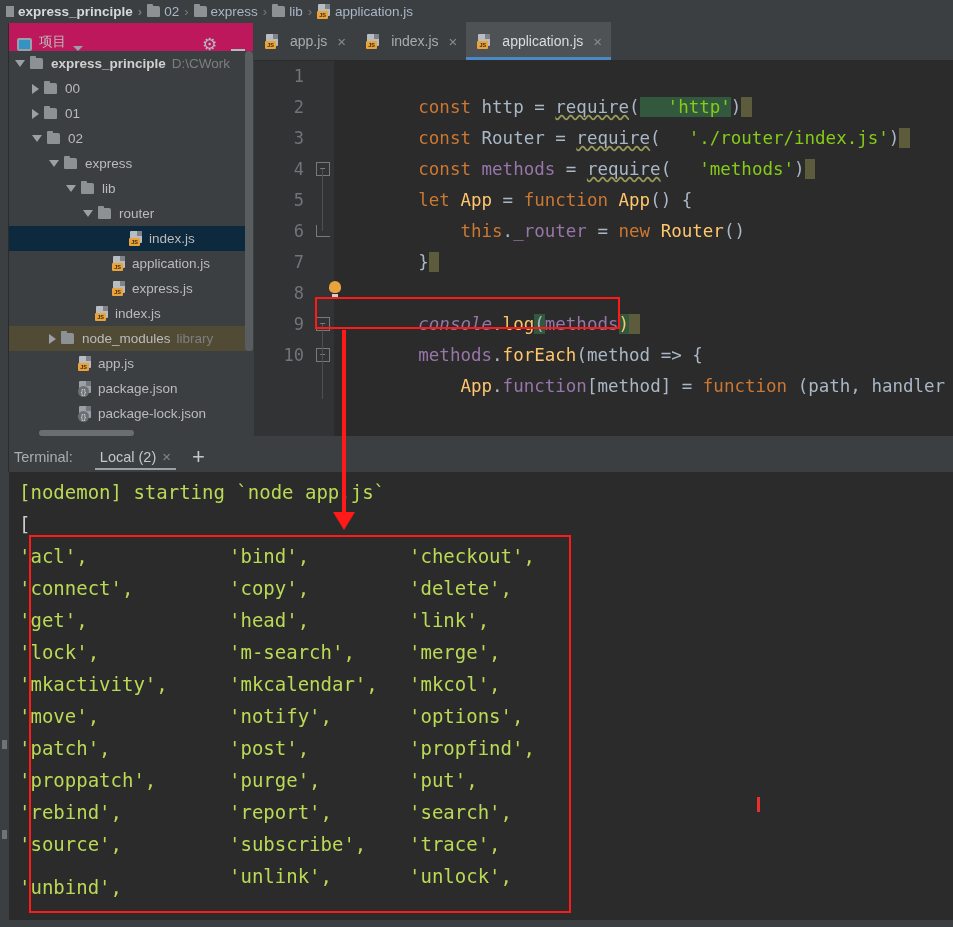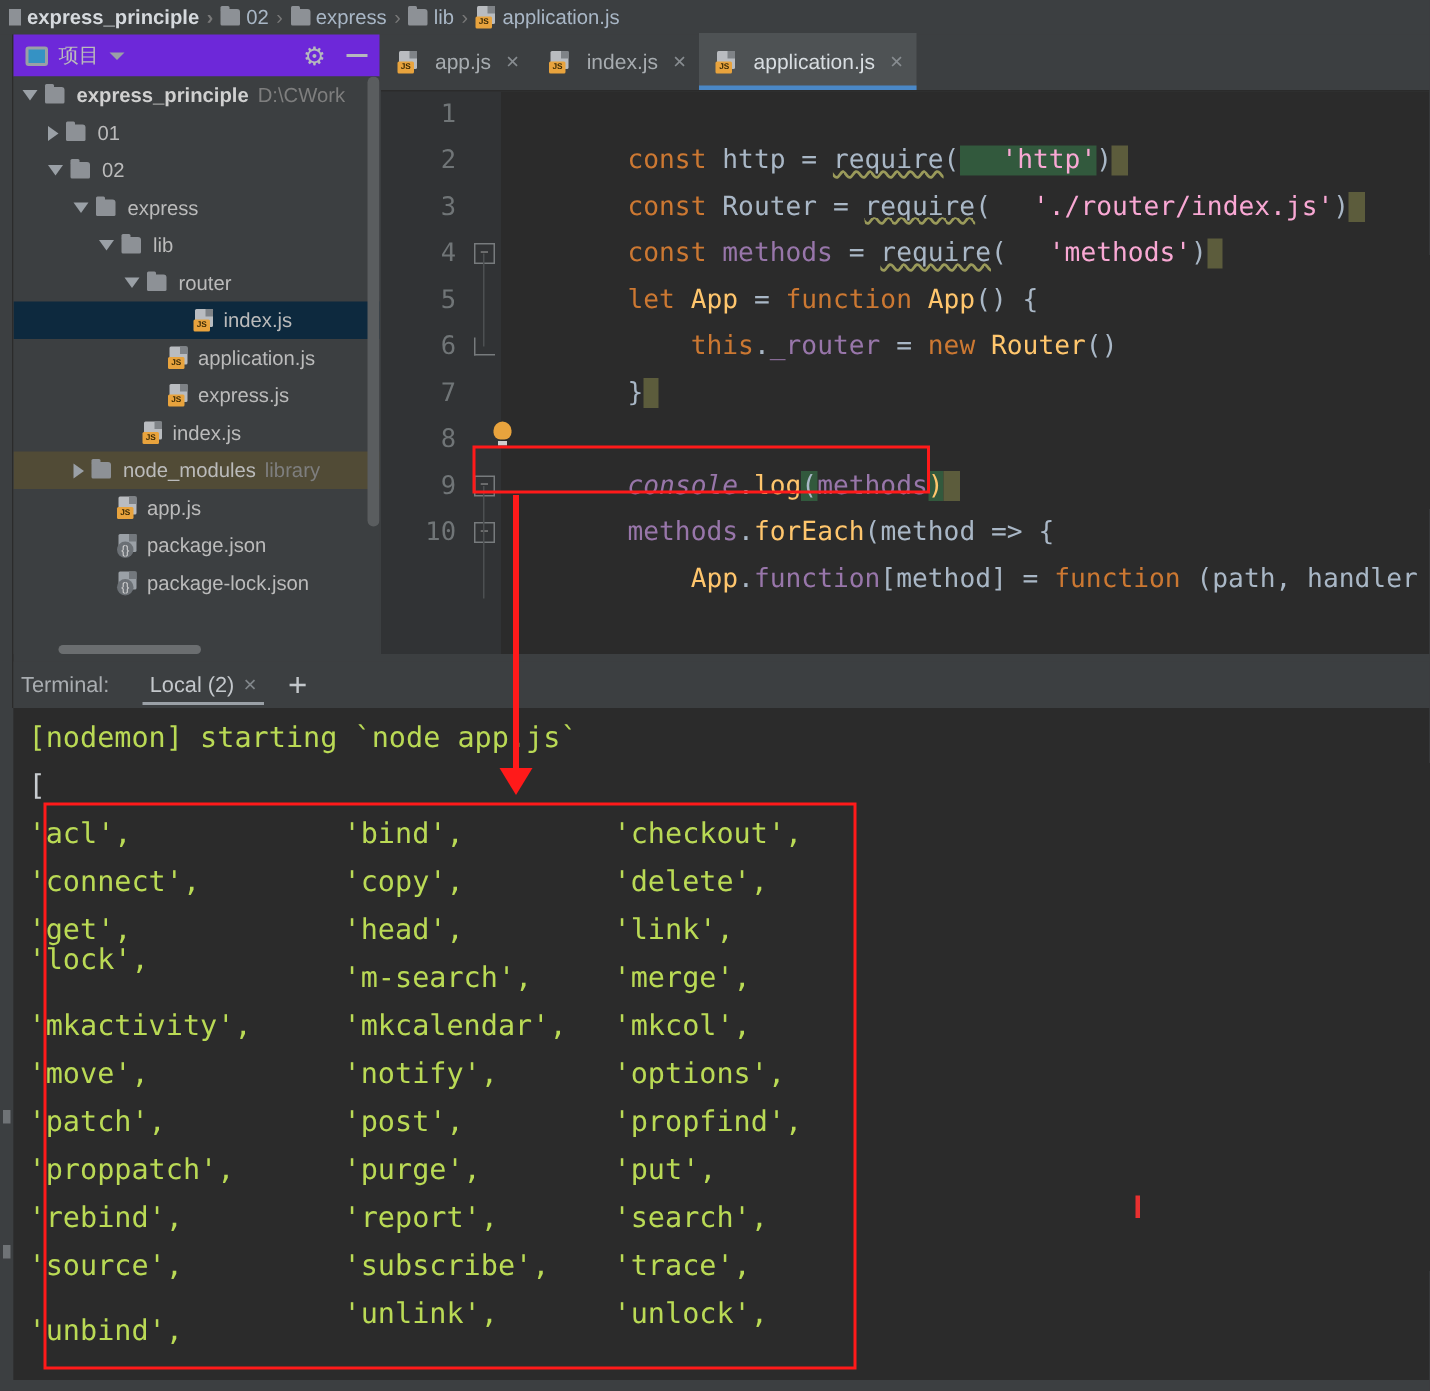--- a/index.html
+++ b/index.html
@@ -65,21 +65,21 @@
 
   
   .toolstrip {
     position: absolute; left: 0; top: 23px; width: 9px; height: 904px;
     background: #3c3f41; border-right: 1px solid #2b2b2b;
   }
 
   
   .project-header {
     position: absolute; left: 9px; top: 23px; width: 244px; height: 28px;
-    background: #6d28d9; display: flex; align-items: center; padding: 0 8px;
+    background: #be185d; display: flex; align-items: flex-end; padding: 0 8px;
   }
   .ph-win {
     width: 15px; height: 13px; border: 2px solid #9aa0a6; background: #3592c4;
     border-radius: 2px; margin-right: 7px;
   }
   .ph-title { color: #bbbbbb; font-size: 13.5px; }
   .ph-caret {
     width: 0; height: 0; border-left: 5px solid transparent; border-right: 5px solid transparent;
     border-top: 5px solid #9aa0a6; margin-left: 7px;
   }
@@ -159,21 +159,21 @@
   .cline {
     position: absolute; left: 0; height: 31px; line-height: 31px; white-space: pre;
   }
   .lnum {
     position: absolute; right: 8px; height: 31px; line-height: 31px;
     color: #707577; font-size: 17px; font-family: "DejaVu Sans Mono", monospace;
   }
   .kw { color: #cc7832; }
   .fn { color: #ffc66d; }
   .var { color: #9876aa; }
-  .str { color: #f9a8d4; padding-left: 28px; }
+  .str { color: #84cc16; padding-left: 28px; }
   .plain { color: #a9b7c6; }
   .wavy { text-decoration: underline wavy #9a9a5a; text-decoration-skip-ink: none; }
   .hl { background: #32593d; }
   .caretmark { background: #5c5c3c; }
   .fold-mark {
     position: absolute; left: 62px; width: 14px; height: 14px;
     border: 1px solid #777b7d; color: #999; font-size: 10px; line-height: 12px;
     text-align: center; font-family: "Liberation Sans", sans-serif;
   }
   .fold-end {
@@ -296,20 +296,25 @@
   <div class="project-tree">
     <div class="trow" style="padding-left: 6px;">
         <span class="arrow open"></span>
         <span class="folder-ic" style="margin-right: 6px;"></span>
         <span class="name bold">express_principle</span>
         <span class="hint">D:\CWork</span>
       </div>
       <div class="trow" style="padding-left: 23px;">
         <span class="arrow "></span>
         <span class="folder-ic" style="margin-right: 6px;"></span>
+        <span class="name">00</span>
+      </div>
+      <div class="trow" style="padding-left: 23px;">
+        <span class="arrow "></span>
+        <span class="folder-ic" style="margin-right: 6px;"></span>
         <span class="name">01</span>
       </div>
       <div class="trow" style="padding-left: 23px;">
         <span class="arrow open"></span>
         <span class="folder-ic" style="margin-right: 6px;"></span>
         <span class="name">02</span>
       </div>
       <div class="trow" style="padding-left: 40px;">
         <span class="arrow open"></span>
         <span class="folder-ic" style="margin-right: 6px;"></span>
@@ -513,21 +518,21 @@
     <div id="methods-rows">
         <div class="tline" style="top: 68px; left: 10px;">'acl',</div>
         <div class="tline" style="top: 68px; left: 220px;">'bind',</div>
         <div class="tline" style="top: 68px; left: 400px;">'checkout',</div>
         <div class="tline" style="top: 100px; left: 10px;">'connect',</div>
         <div class="tline" style="top: 100px; left: 220px;">'copy',</div>
         <div class="tline" style="top: 100px; left: 400px;">'delete',</div>
         <div class="tline" style="top: 132px; left: 10px;">'get',</div>
         <div class="tline" style="top: 132px; left: 220px;">'head',</div>
         <div class="tline" style="top: 132px; left: 400px;">'link',</div>
-        <div class="tline" style="top: 152px; left: 10px;">'lock',</div>
+        <div class="tline" style="top: 164px; left: 10px;">'lock',</div>
         <div class="tline" style="top: 164px; left: 220px;">'m-search',</div>
         <div class="tline" style="top: 164px; left: 400px;">'merge',</div>
         <div class="tline" style="top: 196px; left: 10px;">'mkactivity',</div>
         <div class="tline" style="top: 196px; left: 220px;">'mkcalendar',</div>
         <div class="tline" style="top: 196px; left: 400px;">'mkcol',</div>
         <div class="tline" style="top: 228px; left: 10px;">'move',</div>
         <div class="tline" style="top: 228px; left: 220px;">'notify',</div>
         <div class="tline" style="top: 228px; left: 400px;">'options',</div>
         <div class="tline" style="top: 260px; left: 10px;">'patch',</div>
         <div class="tline" style="top: 260px; left: 220px;">'post',</div>

